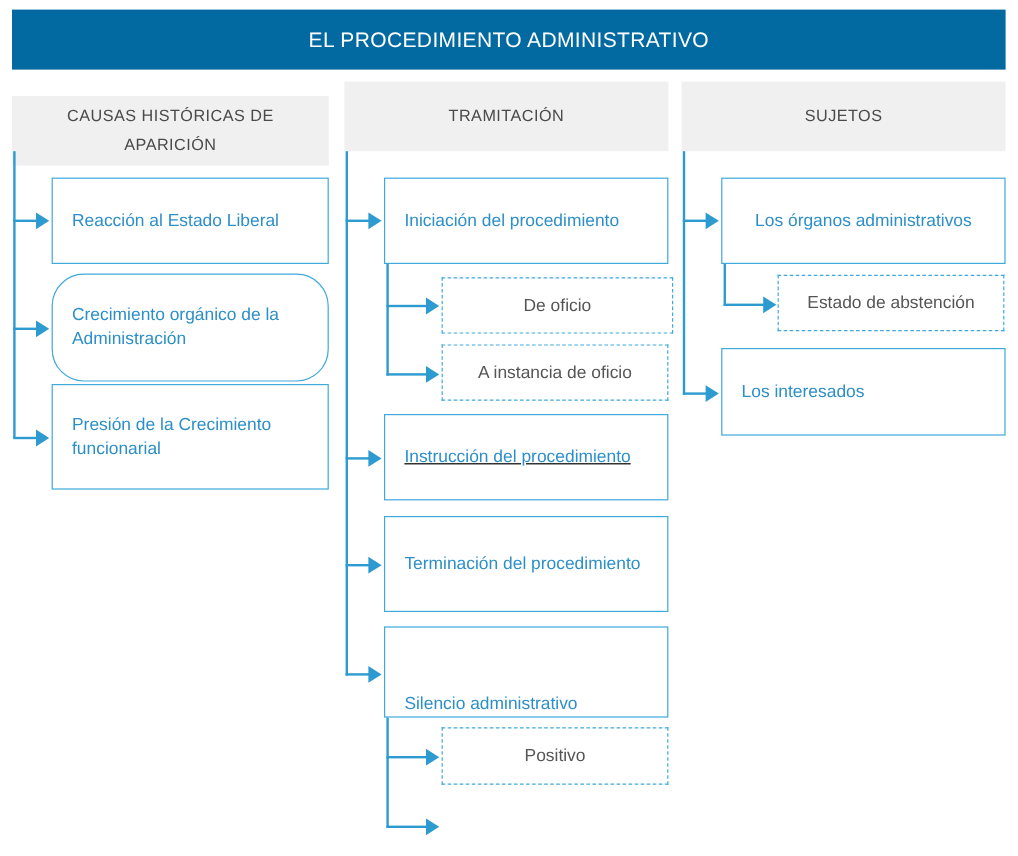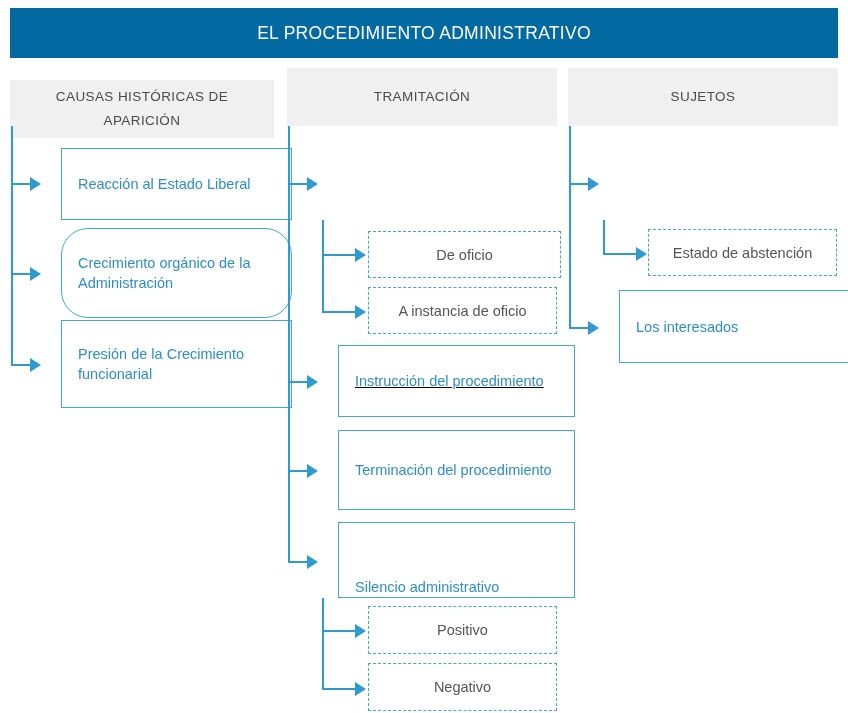--- a/index.html
+++ b/index.html
@@ -94,21 +94,20 @@
     align-items: center;
     background: #ffffff;
   }
   .node .node-text {
     display: block;
     width: 100%;
   }
 
   .node.solid {
     border: 1.5px solid #3FA9DC;
-    margin-left: 18px;
   }
   .node.solid .node-text {
     color: #2C8FC9;
     font-size: 14.5px;
     line-height: 20px;
     text-align: left;
     padding-left: 16px;
     padding-right: 10px;
   }
   .node.solid.center .node-text {
@@ -166,20 +165,23 @@
   </div>
 
   <div class="node solid" style="left:43px; top:320px; width:231px; height:88px;">
     <span class="node-text">Presión de la Crecimiento funcionarial</span>
   </div>
 
   <div class="trunk" style="left:288px; top:126px; height:437px;"></div>
 
   <div class="stem" style="left:288px; top:183px; width:21px;"></div>
   <div class="arrow" style="left:307px; top:177px;"></div>
+  <div class="node solid" style="left:320px; top:148px; width:237px; height:72px;">
+    <span class="node-text">Iniciación del procedimiento</span>
+  </div>
 
   <div class="trunk" style="left:322px; top:220px; height:93px;"></div>
 
   <div class="stem" style="left:322px; top:254px; width:35px;"></div>
   <div class="arrow" style="left:355px; top:248px;"></div>
   <div class="node dashed" style="left:368px; top:231px; width:193px; height:47px;">
     <span class="node-text">De oficio</span>
   </div>
 
   <div class="stem" style="left:322px; top:311px; width:35px;"></div>
@@ -209,28 +211,28 @@
   <div class="trunk" style="left:322px; top:598px; height:92px;"></div>
 
   <div class="stem" style="left:322px; top:630px; width:35px;"></div>
   <div class="arrow" style="left:355px; top:624px;"></div>
   <div class="node dashed" style="left:368px; top:606px; width:189px; height:48px;">
     <span class="node-text">Positivo</span>
   </div>
 
   <div class="stem" style="left:322px; top:688px; width:35px;"></div>
   <div class="arrow" style="left:355px; top:682px;"></div>
-  <div class="node dashed" style="left:368px; top:663px; width:189px; height:48px;">
-    <span class="node-text">Negativo</span>
-  </div>
 
   <div class="trunk" style="left:569px; top:126px; height:203px;"></div>
 
   <div class="stem" style="left:569px; top:183px; width:21px;"></div>
   <div class="arrow" style="left:588px; top:177px;"></div>
+  <div class="node solid center" style="left:601px; top:148px; width:237px; height:72px;">
+    <span class="node-text">Los órganos administrativos</span>
+  </div>
 
   <div class="trunk" style="left:603px; top:220px; height:35px;"></div>
   <div class="stem" style="left:603px; top:253px; width:35px;"></div>
   <div class="arrow" style="left:636px; top:247px;"></div>
   <div class="node dashed" style="left:648px; top:229px; width:189px; height:47px;">
     <span class="node-text">Estado de abstención</span>
   </div>
 
   <div class="stem" style="left:569px; top:327px; width:21px;"></div>
   <div class="arrow" style="left:588px; top:321px;"></div>

